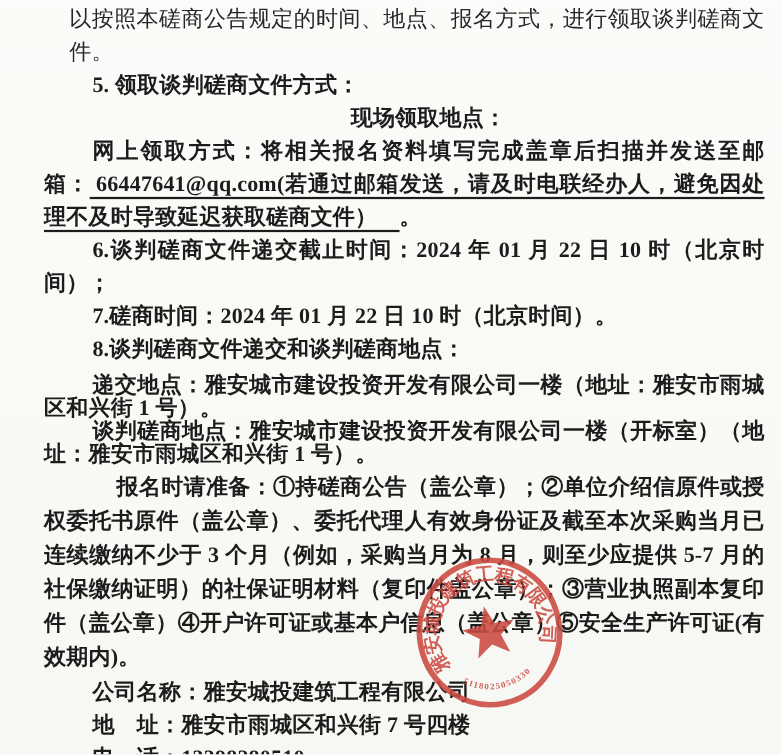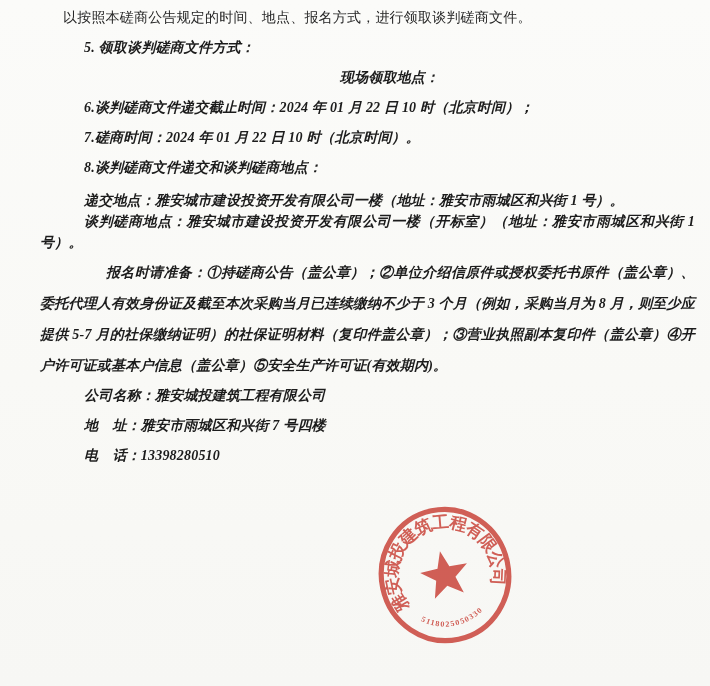--- a/index.html
+++ b/index.html
@@ -4,22 +4,22 @@
 <style>
   html,body{margin:0;padding:0;}
   body{width:710px;height:686px;background:#ffffff;}
   .page{
     position:relative;width:710px;height:686px;overflow:hidden;
     background:linear-gradient(180deg,#fbfbf9 0%,#f9f9f6 55%,#f7f7f4 100%);
     font-family:"Liberation Serif","DejaVu Serif",serif;
     color:#1c1c1c;
   }
   .content{position:absolute;left:40px;top:3px;width:655px;}
-  .content p{margin:0;font-size:14px;line-height:30px;text-align:justify;letter-spacing:0.2px;}
-  .bold{font-weight:bold;font-style:italic;}
+  .content p{margin:0;font-size:20px;line-height:30px;text-align:justify;letter-spacing:0.2px;}
+  .bold{font-weight:bold;}
   .reg{font-weight:normal;color:#262626;}
   .intro{padding-left:23px;}
   .ind1{text-indent:44px;}
   .ind2{text-indent:66px;}
   .tight{line-height:21px !important;}
   .mt7{margin-top:7px !important;}
   .item9{line-height:26px !important;margin-top:14px !important;}
   .prepare{line-height:31px !important;margin-top:4px !important;}
   .row{display:flex;padding-left:44px;text-indent:0 !important;justify-content:center;}
   .row .lbl{white-space:nowrap;flex:0 0 auto;}
@@ -42,20 +42,21 @@
   <div class="content">
 
     <p class="reg intro">以按照本磋商公告规定的时间、地点、报名方式，进行领取谈判磋商文件。</p>
 
     <p class="bold ind1">5. 领取谈判磋商文件方式：</p>
 
     <p class="bold row">
       <span class="lbl">现场领取地点：</span>
     </p>
 
+    <p class="bold ind1"><span>网上领取方式：将相关报名资料填写完成盖章后扫描并发送至邮箱：</span><span class="u">&nbsp;66447641@qq.com(若通过邮箱发送，请及时电联经办人，避免因处理不及时导致延迟获取磋商文件）　</span><span>。</span></p>
 
     <p class="bold ind1">6.谈判磋商文件递交截止时间：2024 年 01 月 22 日 10 时（北京时间）；</p>
 
     <p class="bold ind1">7.磋商时间：2024 年 01 月 22 日 10 时（北京时间）。</p>
 
     <p class="bold ind1">8.谈判磋商文件递交和谈判磋商地点：</p>
 
     <p class="bold ind1 tight mt7">递交地点：雅安城市建设投资开发有限公司一楼（地址：雅安市雨城区和兴街 1 号）。</p>
 
     <p class="bold ind1 tight">谈判磋商地点：雅安城市建设投资开发有限公司一楼（开标室）（地址：雅安市雨城区和兴街 1 号）。</p>

